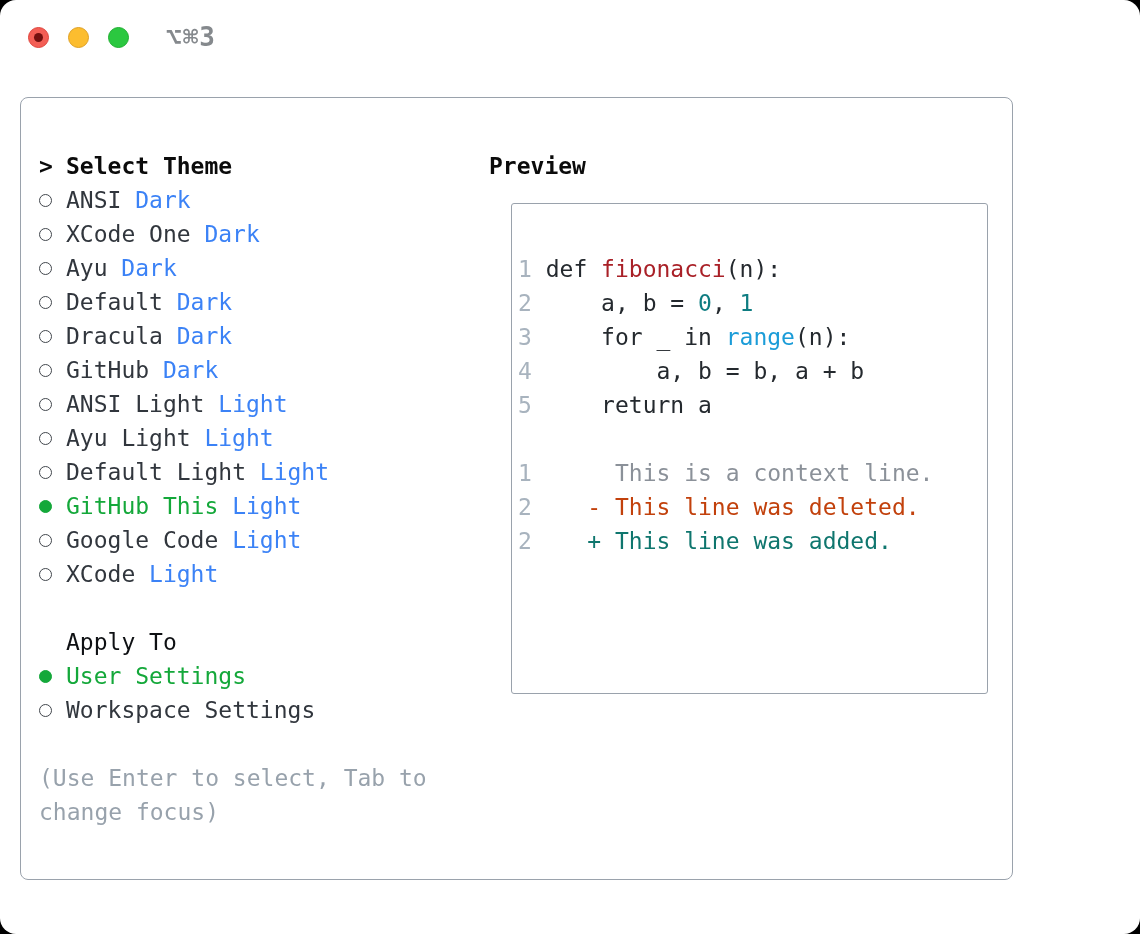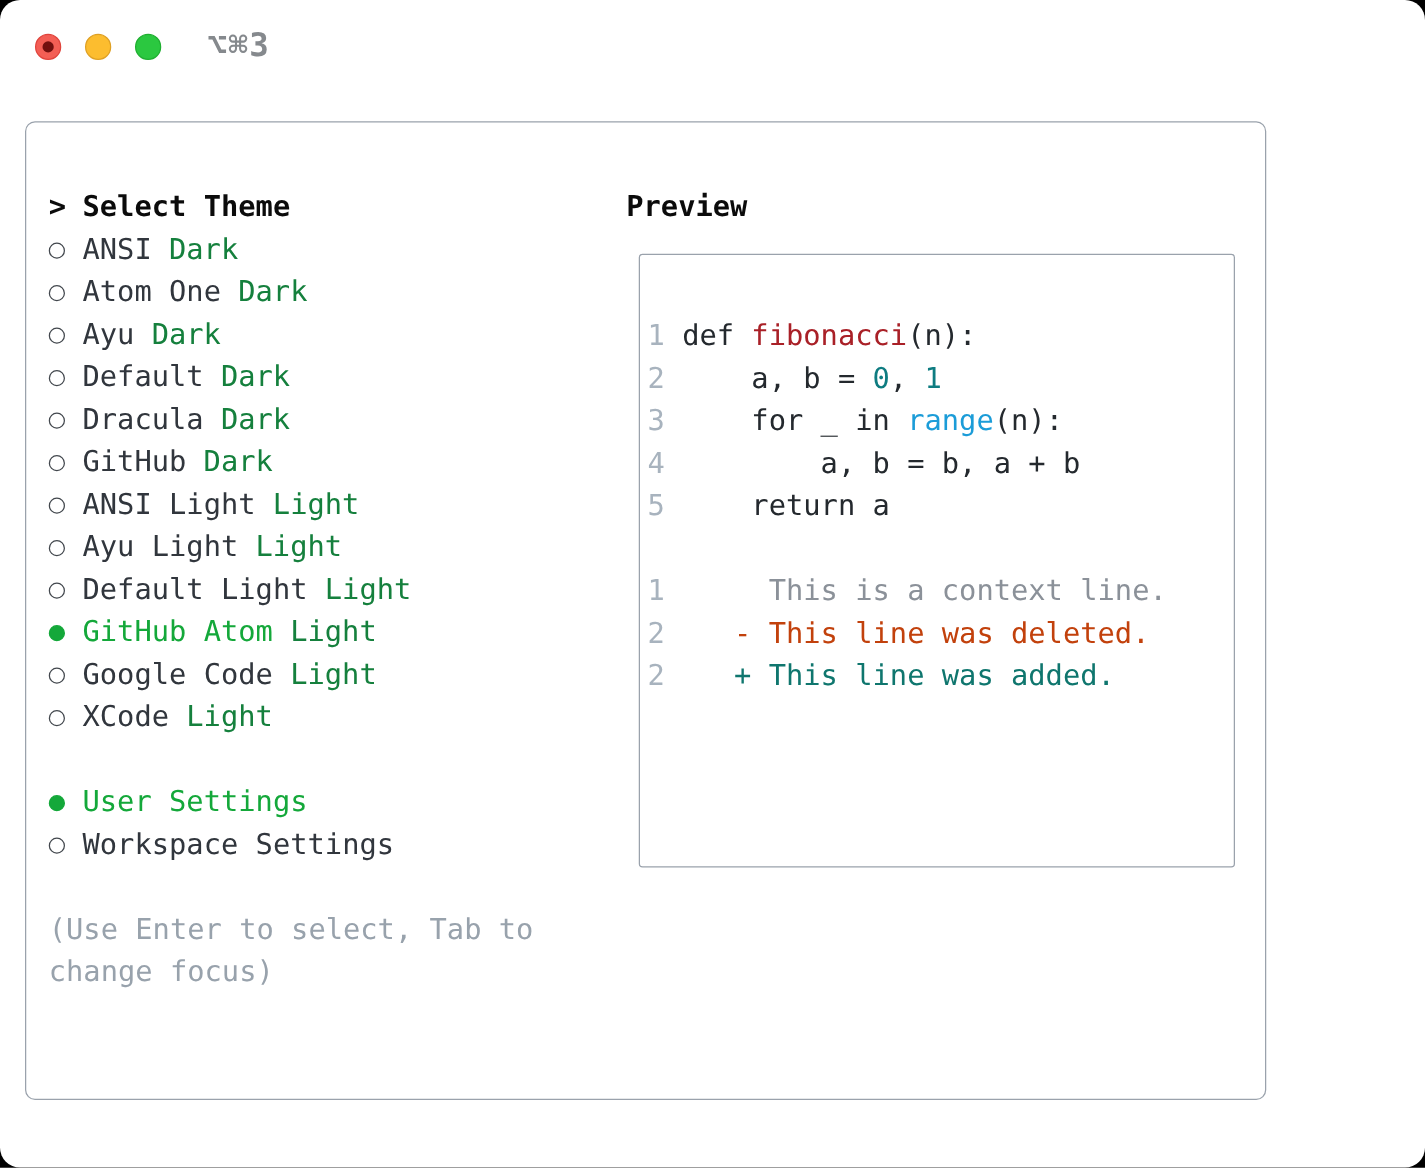--- a/index.html
+++ b/index.html
@@ -41,30 +41,30 @@
   .glyph { width: 27px; flex: 0 0 27px; display: inline-flex; align-items: center; }
   .caret { color: #0b0b0b; font-weight: bold; }
   .dot {
     width: 13px; height: 13px; border-radius: 50%;
     border: 1.5px solid #42474d; display: inline-block;
   }
   .dot.filled { background: #14a83a; border-color: #14a83a; }
   .header-label { font-weight: bold; color: #0b0b0b; }
   .apply-label { color: #0e1013; }
   .item-name { color: #31363d; }
-  .item-variant { color: #15803d; margin-left: 13.8px; }
+  .item-variant { color: #3b82f6; margin-left: 13.8px; }
   .sel .item-name, .sel .opt-name { color: #14a83a; }
   .hint {
     margin-top: 0; width: 410px; color: #98a2ac;
     white-space: normal; word-wrap: break-word;
   }
 
   
   .preview-title {
-    position: absolute; left: 480px; top: 51px; height: 34px; line-height: 34px;
+    position: absolute; left: 468px; top: 51px; height: 34px; line-height: 34px;
     font-size: 23px; font-weight: bold; color: #0b0b0b;
   }
   .preview-box {
     position: absolute; left: 490px; top: 105px; width: 477px; height: 491px;
     border: 1.5px solid #9aa2ac; border-radius: 3px; background: #ffffff;
     padding: 48px 0 0 6px; overflow: hidden;
   }
   .codeline { height: 34px; line-height: 34px; font-size: 23px; white-space: pre; }
   .c-ln   { color: #a8b3be; }
   .c-code { color: #24292e; }
@@ -102,21 +102,21 @@
             <span class="glyph">
               <span class="dot"></span>
             </span>
             <span class="item-name opt-name">ANSI</span>
             <span class="item-variant">Dark</span>
           </div>
           <div class="row">
             <span class="glyph">
               <span class="dot"></span>
             </span>
-            <span class="item-name opt-name">Atom One</span>
+            <span class="item-name opt-name">XCode One</span>
             <span class="item-variant">Dark</span>
           </div>
           <div class="row">
             <span class="glyph">
               <span class="dot"></span>
             </span>
             <span class="item-name opt-name">Ayu</span>
             <span class="item-variant">Dark</span>
           </div>
           <div class="row">
@@ -158,41 +158,45 @@
             <span class="glyph">
               <span class="dot"></span>
             </span>
             <span class="item-name opt-name">Default Light</span>
             <span class="item-variant">Light</span>
           </div>
           <div class="row sel">
             <span class="glyph">
               <span class="dot filled"></span>
             </span>
-            <span class="item-name opt-name">GitHub Atom</span>
+            <span class="item-name opt-name">GitHub This</span>
             <span class="item-variant">Light</span>
           </div>
           <div class="row">
             <span class="glyph">
               <span class="dot"></span>
             </span>
             <span class="item-name opt-name">Google Code</span>
             <span class="item-variant">Light</span>
           </div>
           <div class="row">
             <span class="glyph">
               <span class="dot"></span>
             </span>
             <span class="item-name opt-name">XCode</span>
             <span class="item-variant">Light</span>
           </div>
         </div>
 
       <div class="row spacer"></div>
 
+      <div class="row">
+        <span class="glyph"></span>
+        <span class="apply-label">Apply To</span>
+      </div>
 
       <div id="apply-list">
           <div class="row sel">
             <span class="glyph">
               <span class="dot filled"></span>
             </span>
             <span class="item-name opt-name">User Settings</span>
           </div>
           <div class="row">
             <span class="glyph">

